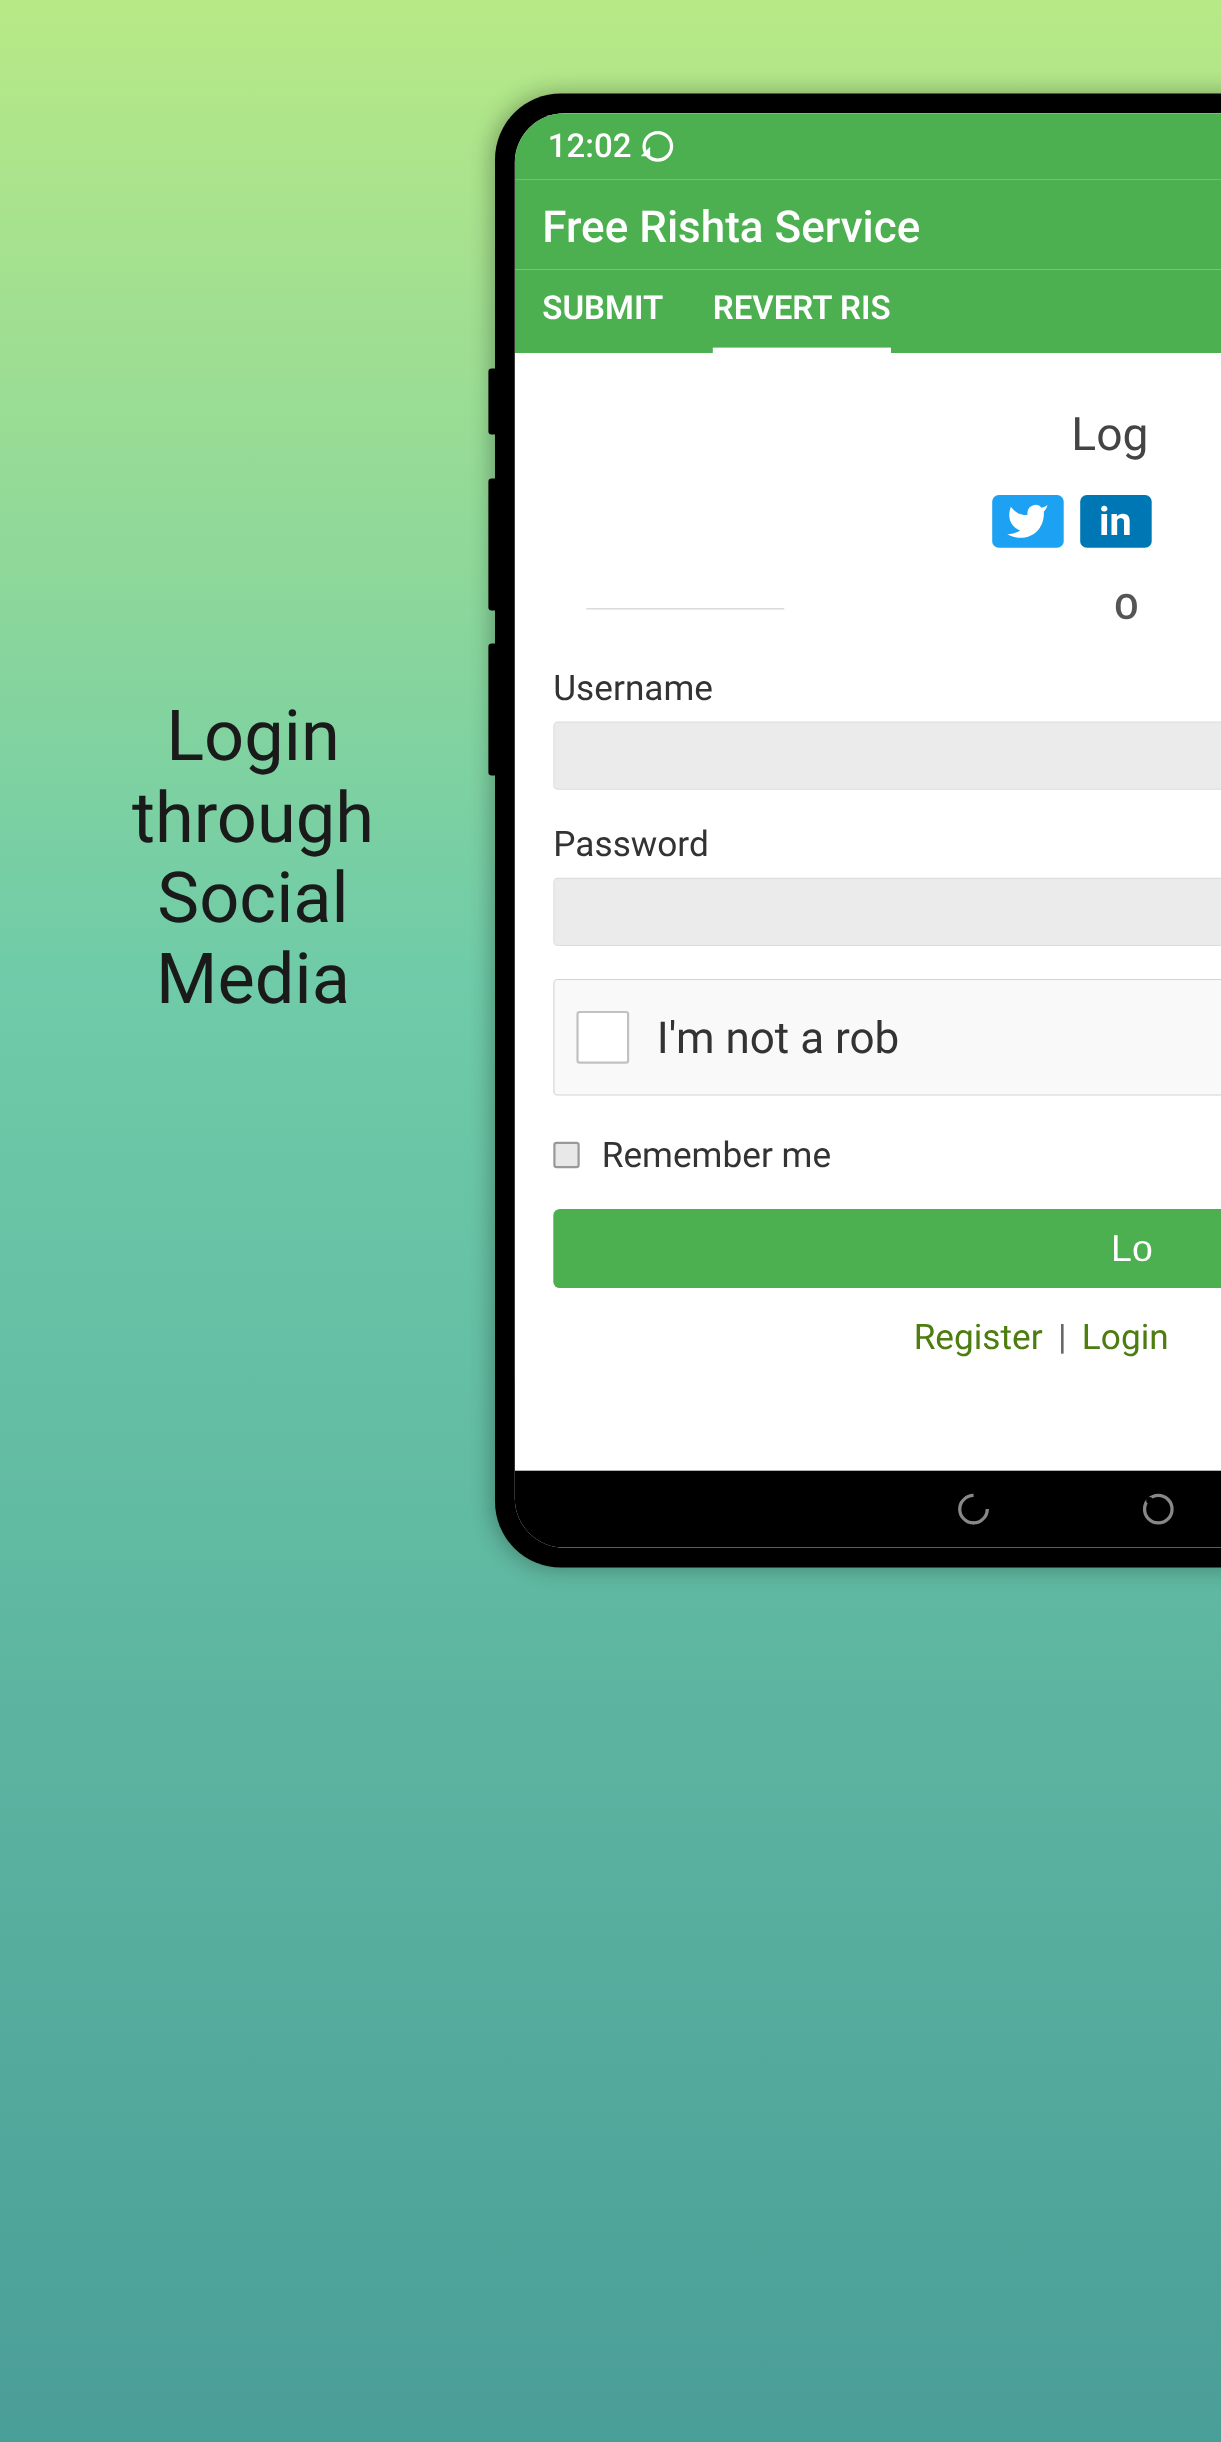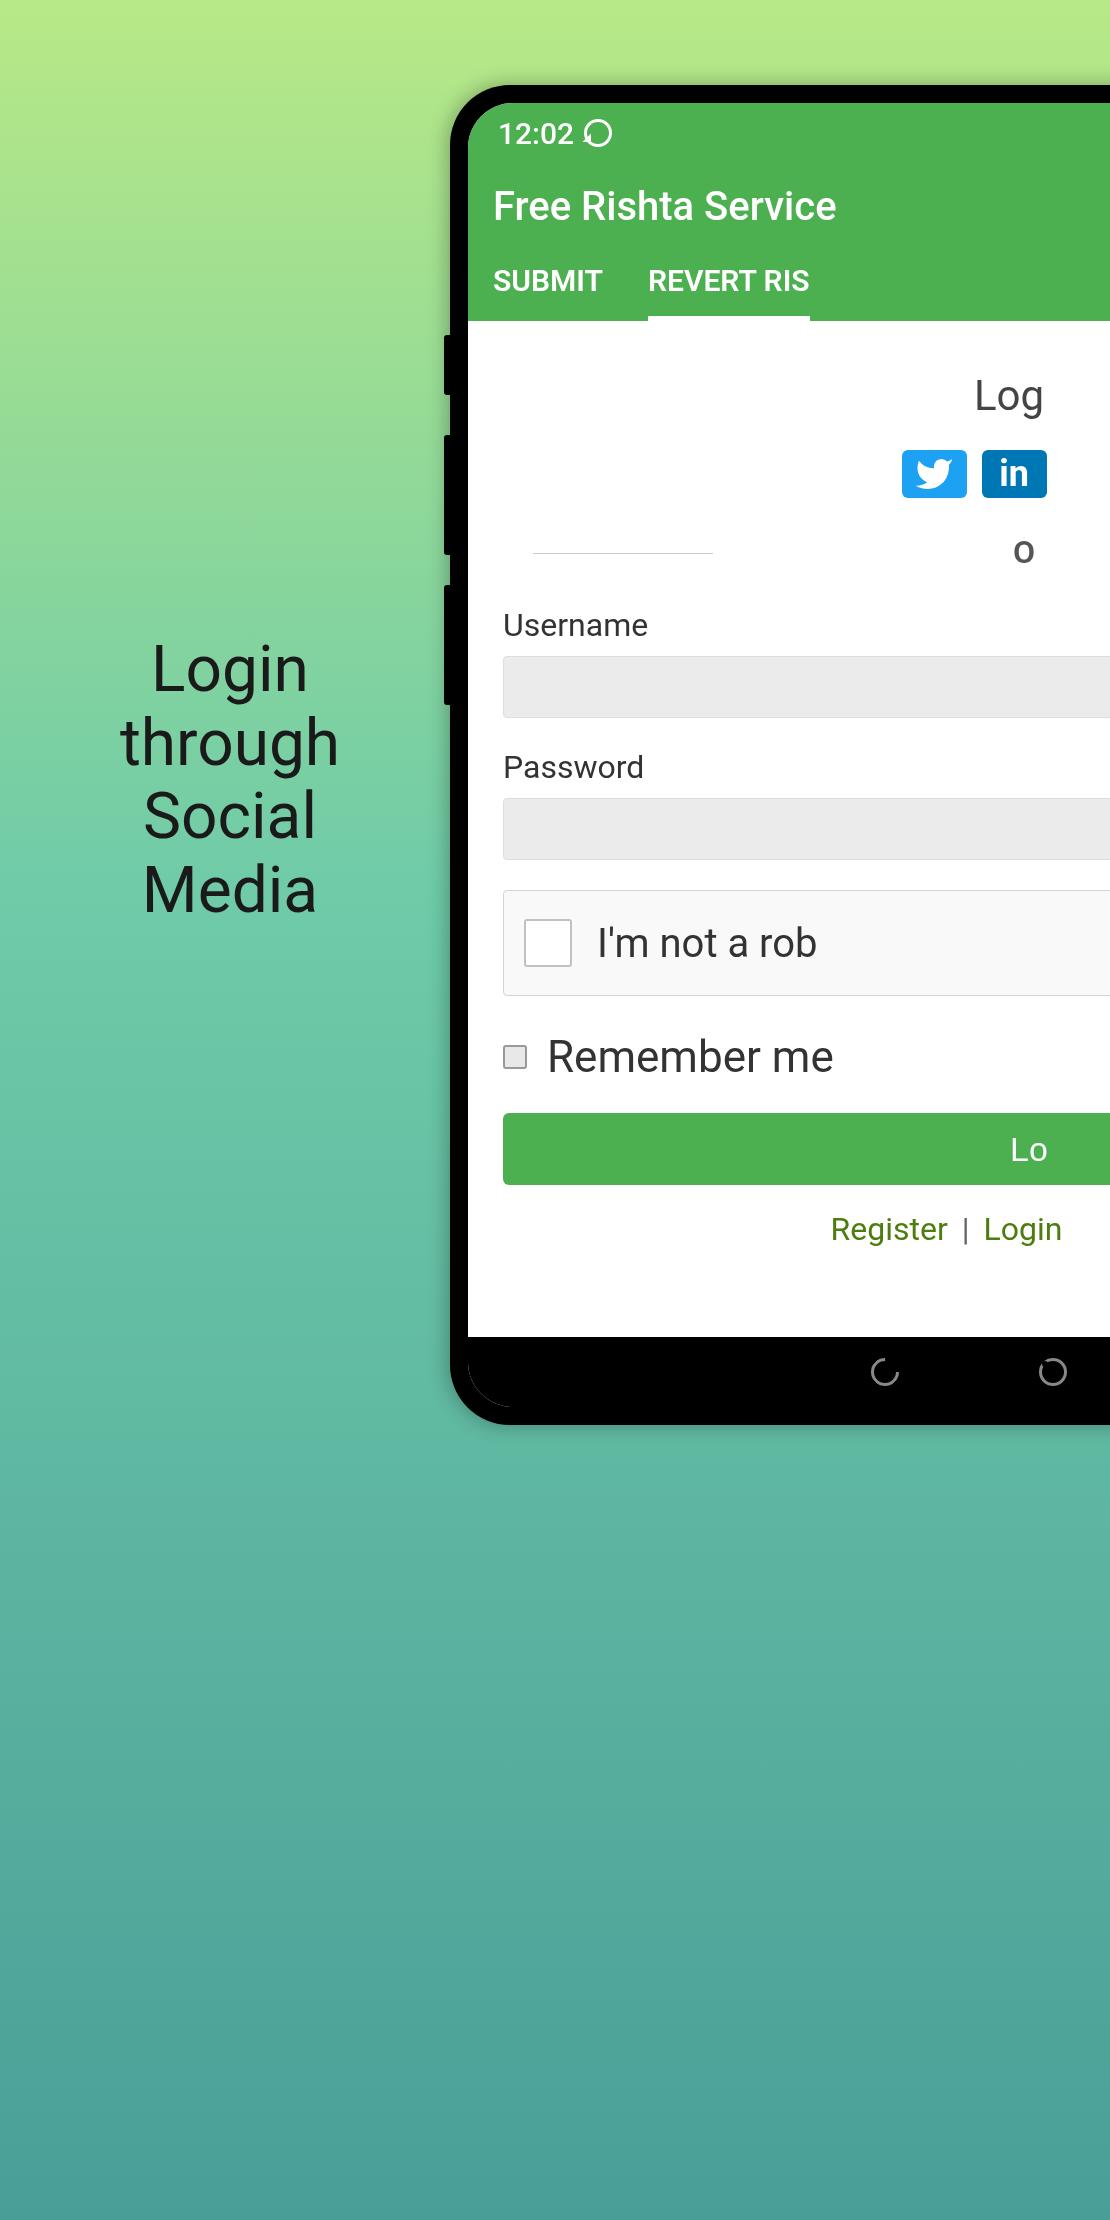--- a/index.html
+++ b/index.html
@@ -202,21 +202,21 @@
       gap: 20px;
       margin-bottom: 30px;
     }
     .remember-check {
       width: 24px;
       height: 24px;
       border: 2px solid #999;
       border-radius: 3px;
       background: #e8e8e8;
     }
-    .remember-label { font-size: 44px; color: #333; }
+    .remember-label { font-size: 32px; color: #333; }
     .login-btn {
       width: 100%;
       height: 72px;
       background: #4CAF50;
       color: #fff;
       border: none;
       border-radius: 6px;
       font-size: 34px;
       font-weight: 500;
       display: flex;

